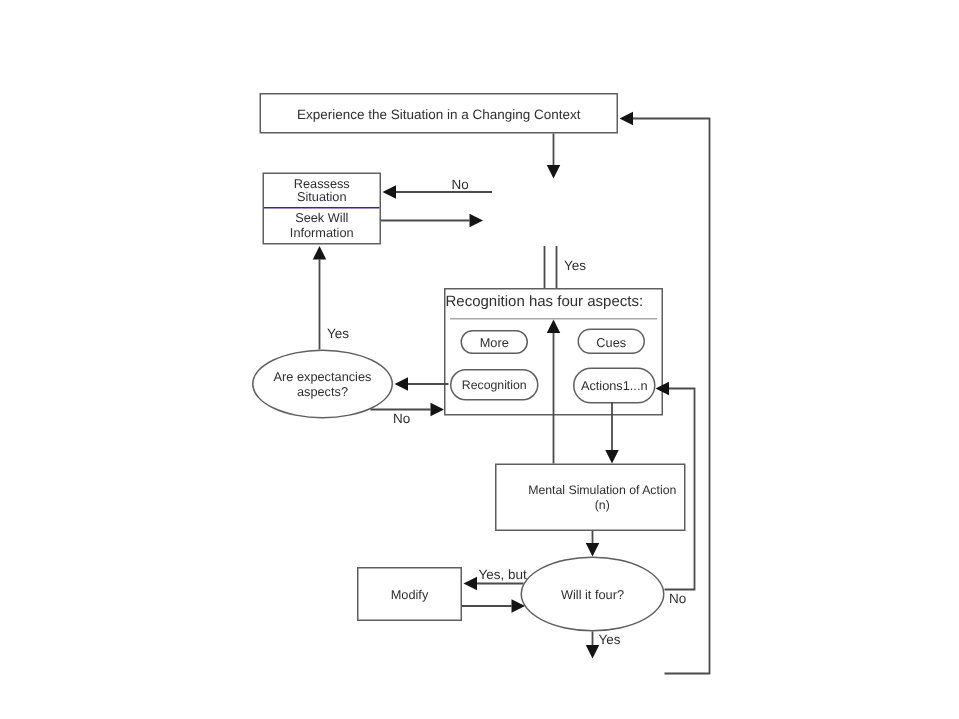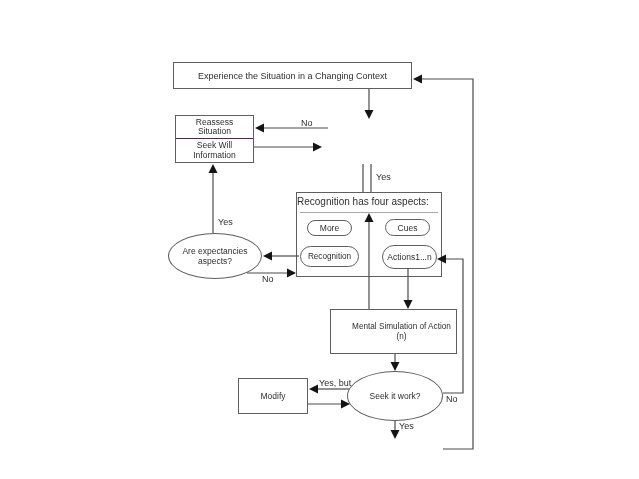--- a/index.html
+++ b/index.html
@@ -113,21 +113,21 @@
 
   <div class="node ellipse el-violated">
     <span>Are expectancies aspects?</span>
   </div>
 
   <div class="node box-mental">
     <span>Mental Simulation of Action (n)</span>
   </div>
 
   <div class="node ellipse el-willwork">
-    <span>Seek it work?</span>
+    <span>Will it four?</span>
   </div>
 
   <div class="node box-modify">
     <span>Modify</span>
   </div>
 
 
   <svg class="edges" viewBox="0 0 639 479">
     <g>
       <line x1="369" y1="73" x2="369" y2="95"></line>

